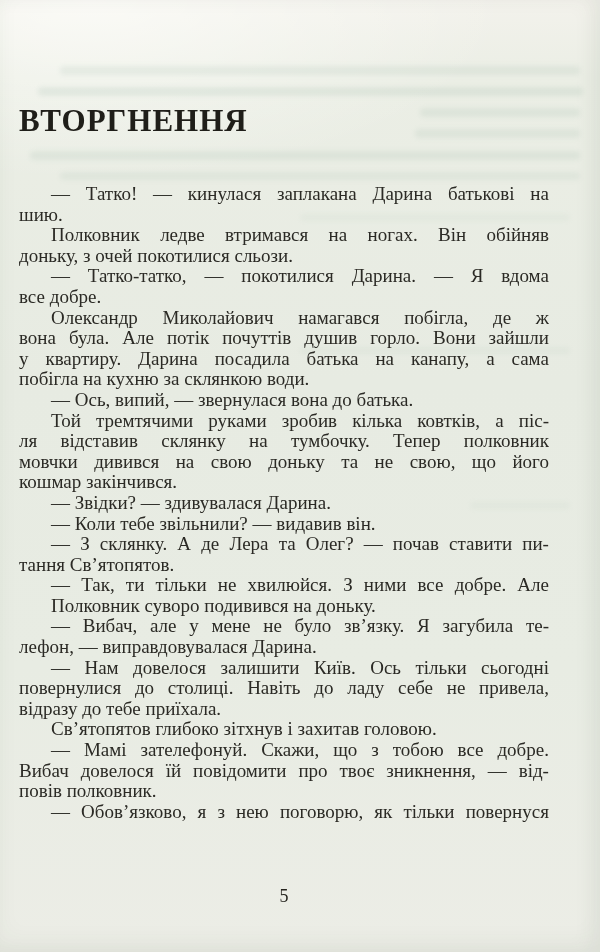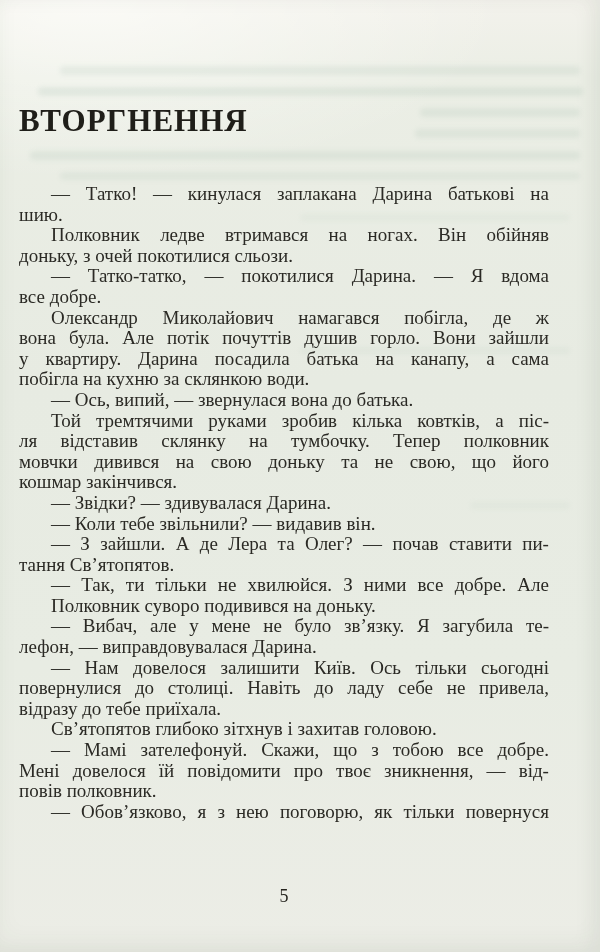--- a/index.html
+++ b/index.html
@@ -170,21 +170,21 @@
       <div>
         <div class="line indent">— Звідки? — здивувалася Дарина.</div>
       </div>
       <div>
         <div class="line indent">— Коли тебе звільнили? — видавив він.</div>
       </div>
       <div>
         <div class="line indent just">
           <span>—</span>
           <span>З</span>
-          <span>зайшли.</span>
+          <span>склянку.</span>
           <span>А</span>
           <span>де</span>
           <span>Лера</span>
           <span>та</span>
           <span>Олег?</span>
           <span>—</span>
           <span>почав</span>
           <span>ставити</span>
           <span>пи-</span>
         </div>
@@ -257,21 +257,21 @@
           <span>Мамі</span>
           <span>зателефонуй.</span>
           <span>Скажи,</span>
           <span>що</span>
           <span>з</span>
           <span>тобою</span>
           <span>все</span>
           <span>добре.</span>
         </div>
         <div class="line just">
-          <span>Мені</span>
+          <span>Вибач</span>
           <span>довелося</span>
           <span>їй</span>
           <span>повідомити</span>
           <span>про</span>
           <span>твоє</span>
           <span>зникнення,</span>
           <span>—</span>
           <span>від-</span>
         </div>
         <div class="line">повів полковник.</div>

